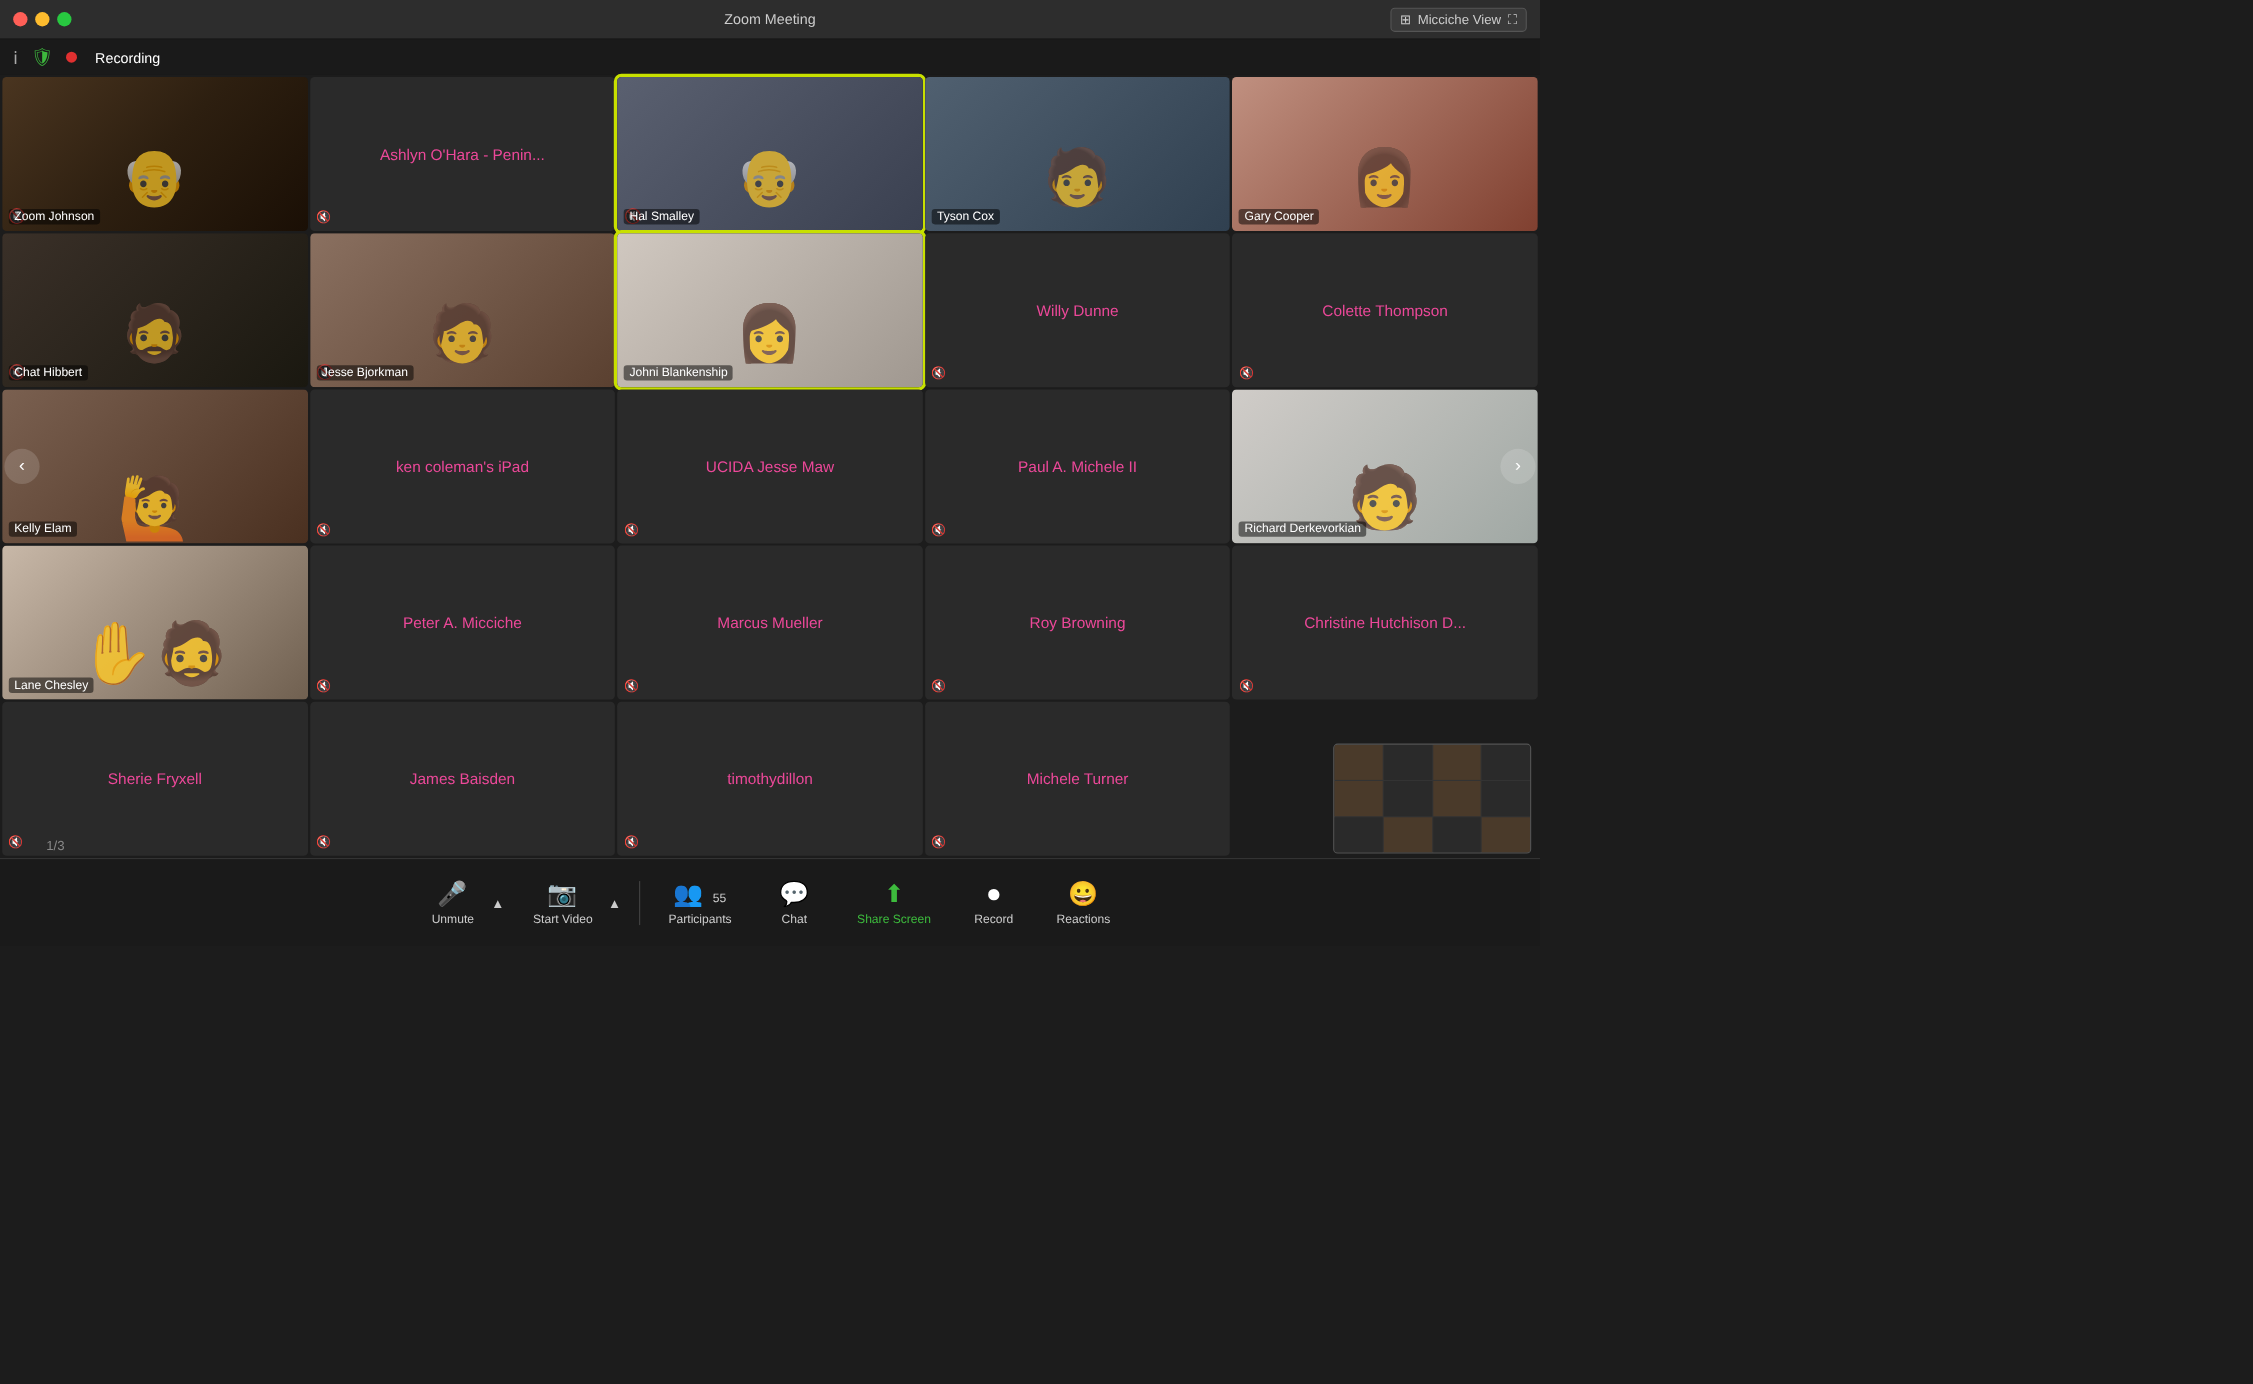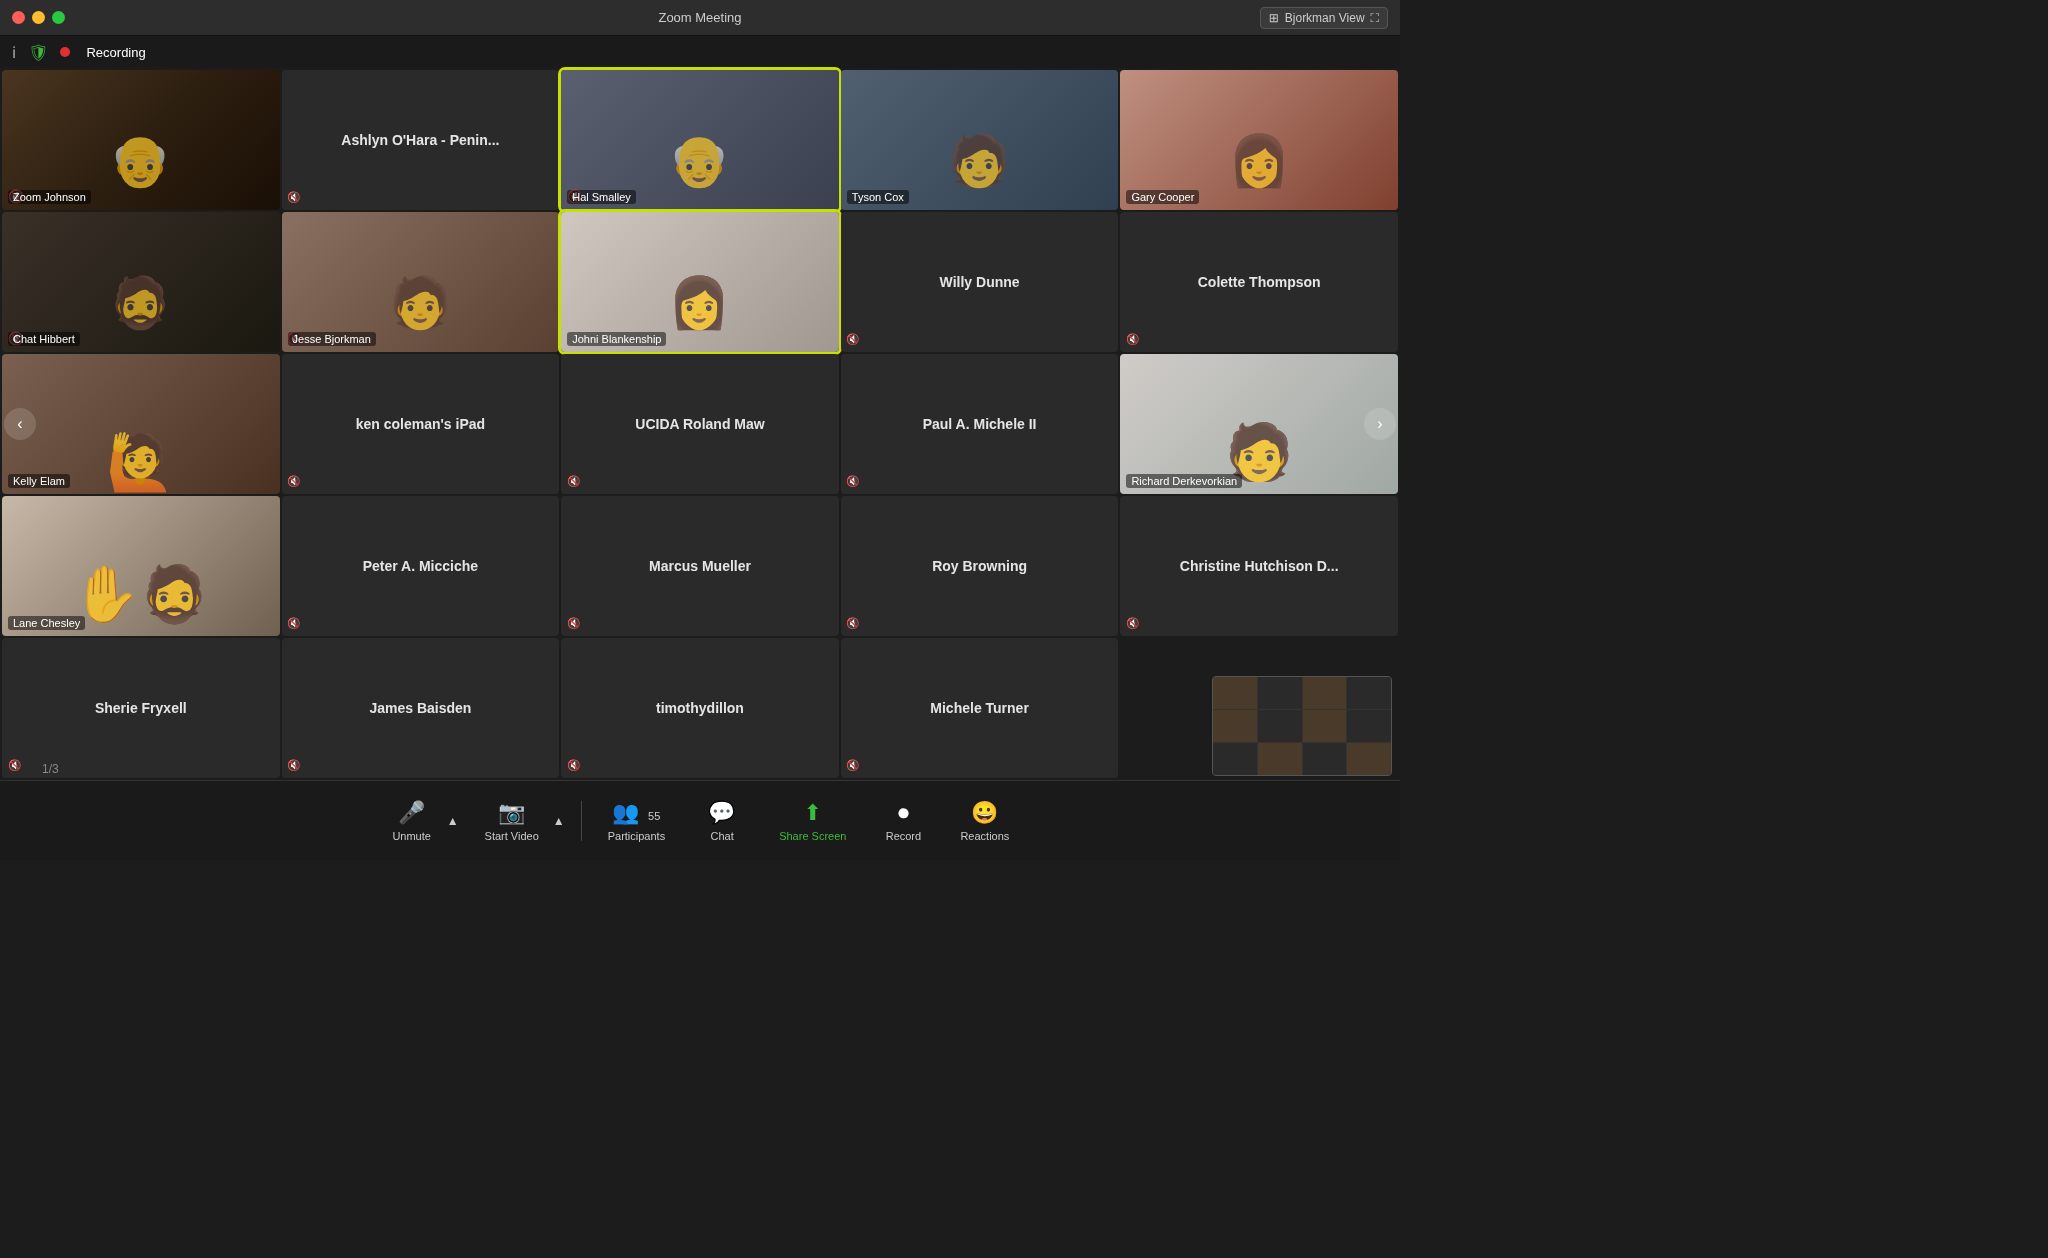--- a/index.html
+++ b/index.html
@@ -120,23 +120,23 @@
 
     .video-cell.has-video {
       background: #1a1a1a;
     }
 
     .video-cell.active-speaker {
       outline: 3px solid #c8e000;
     }
 
     .participant-name {
-      color: #e5e5e5;
+      color: #ec4899;
       font-size: 14px;
-      font-weight: 700;
+      font-weight: 400;
       text-align: left;
       padding: 4px;
       z-index: 2;
     }
 
     .name-label {
       position: absolute;
       bottom: 6px;
       left: 6px;
       color: #fff;
@@ -329,21 +329,21 @@
 
 <div class="titlebar">
   <div class="traffic-lights">
     <div class="traffic-light tl-red"></div>
     <div class="traffic-light tl-yellow"></div>
     <div class="traffic-light tl-green"></div>
   </div>
   <span class="titlebar-title">Zoom Meeting</span>
   <div class="speaker-view-btn">
     <span>⊞</span>
-    <span>Bjorkman View</span>
+    <span>Micciche View</span>
     <span>⛶</span>
   </div>
 </div>
 
 <div class="info-bar">
   <span class="info-icon">ℹ</span>
   <span class="shield-icon">🛡</span>
   <span class="recording-dot"></span>
   <span class="recording-label">Recording</span>
 </div>
@@ -421,21 +421,21 @@
       <div style="position:absolute;bottom:0px;left:50%;transform:translateX(-50%);font-size:55px;opacity:0.8;">🙋</div>
       <span class="name-label">Kelly Elam</span>
     </div>
 
     <div class="video-cell">
       <span class="participant-name">ken coleman's iPad</span>
       <span class="mute-icon-br" style="bottom:6px;left:6px;color:#e03030;">🔇</span>
     </div>
 
     <div class="video-cell">
-      <span class="participant-name">UCIDA Roland Maw</span>
+      <span class="participant-name">UCIDA Jesse Maw</span>
       <span class="mute-icon-br" style="bottom:6px;left:6px;color:#e03030;">🔇</span>
     </div>
 
 
     <div class="video-cell">
       <span class="participant-name">Paul A. Michele II</span>
       <span class="mute-icon-br" style="bottom:6px;left:6px;color:#e03030;">🔇</span>
     </div>
 
     <div class="video-cell has-video">

